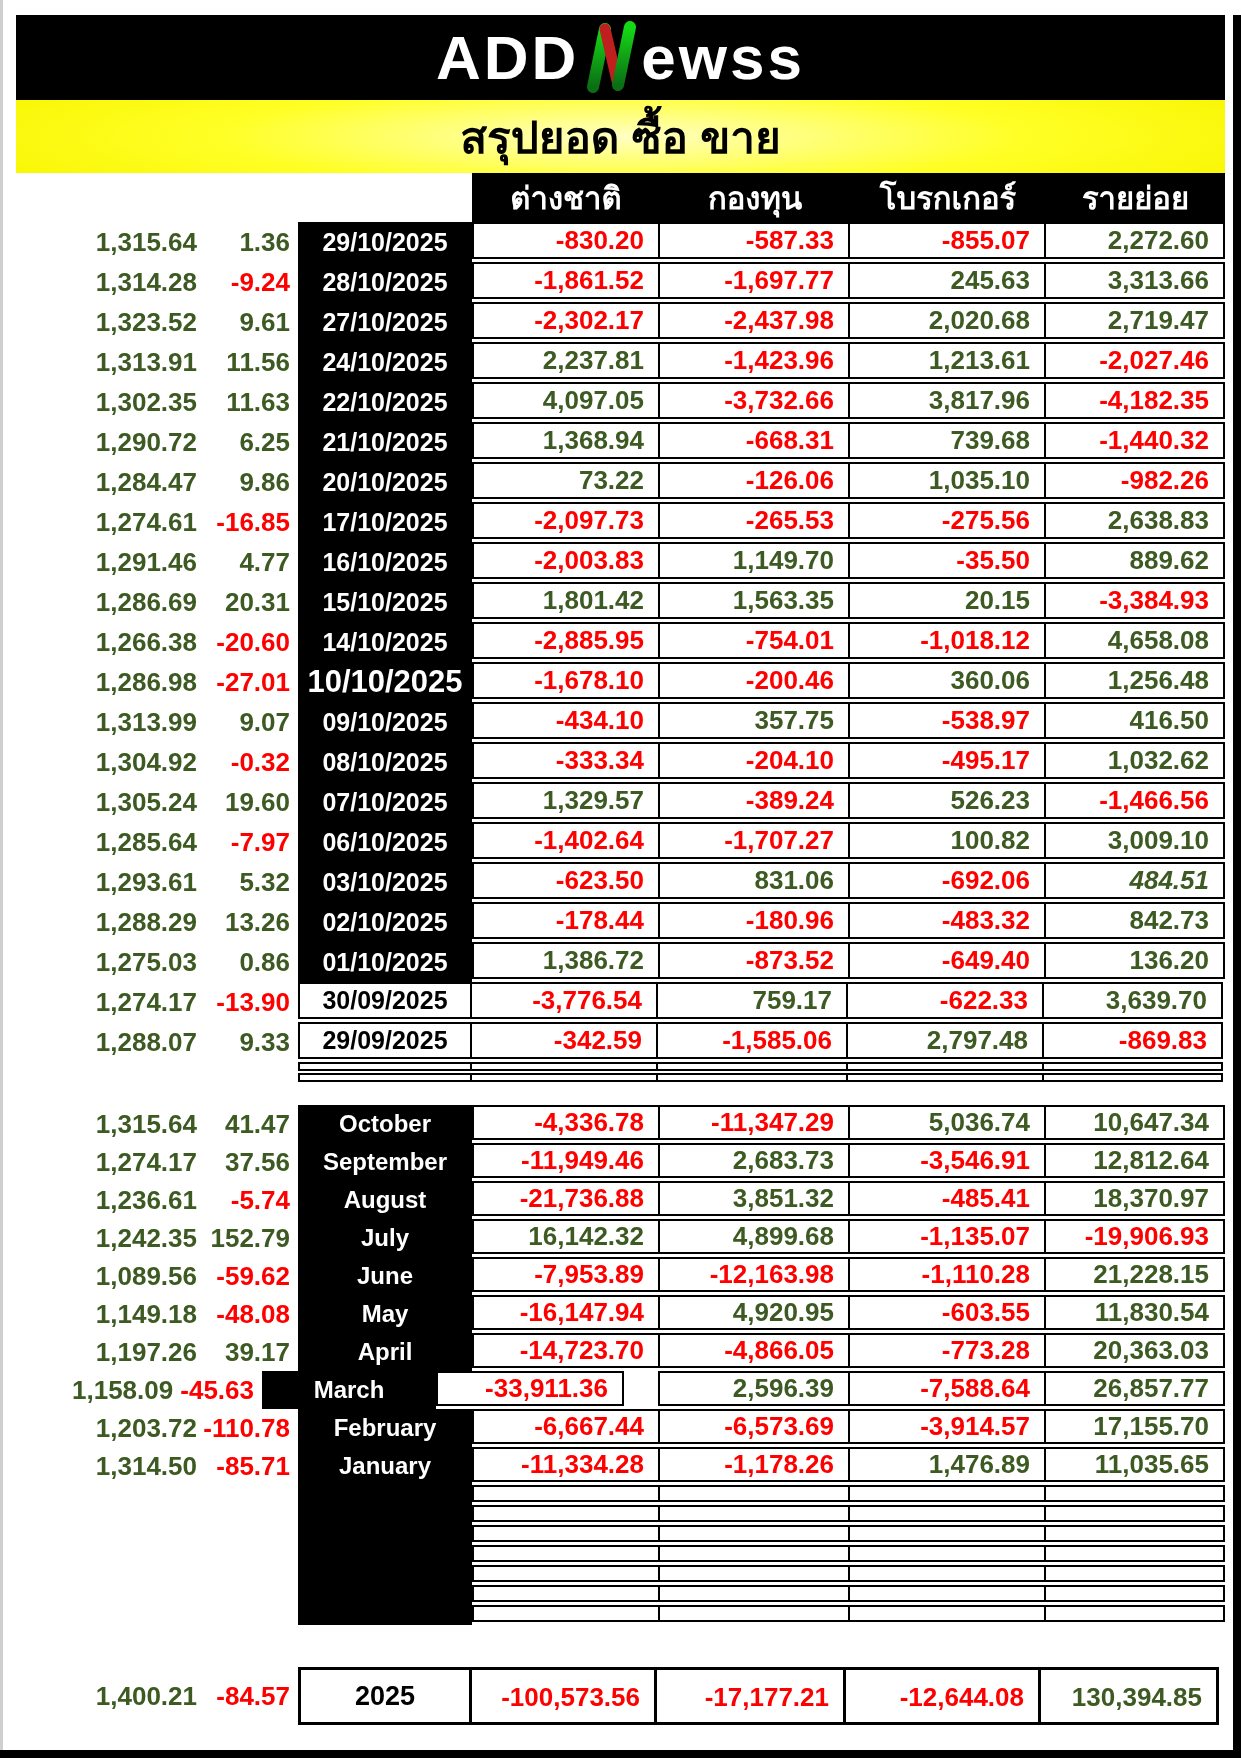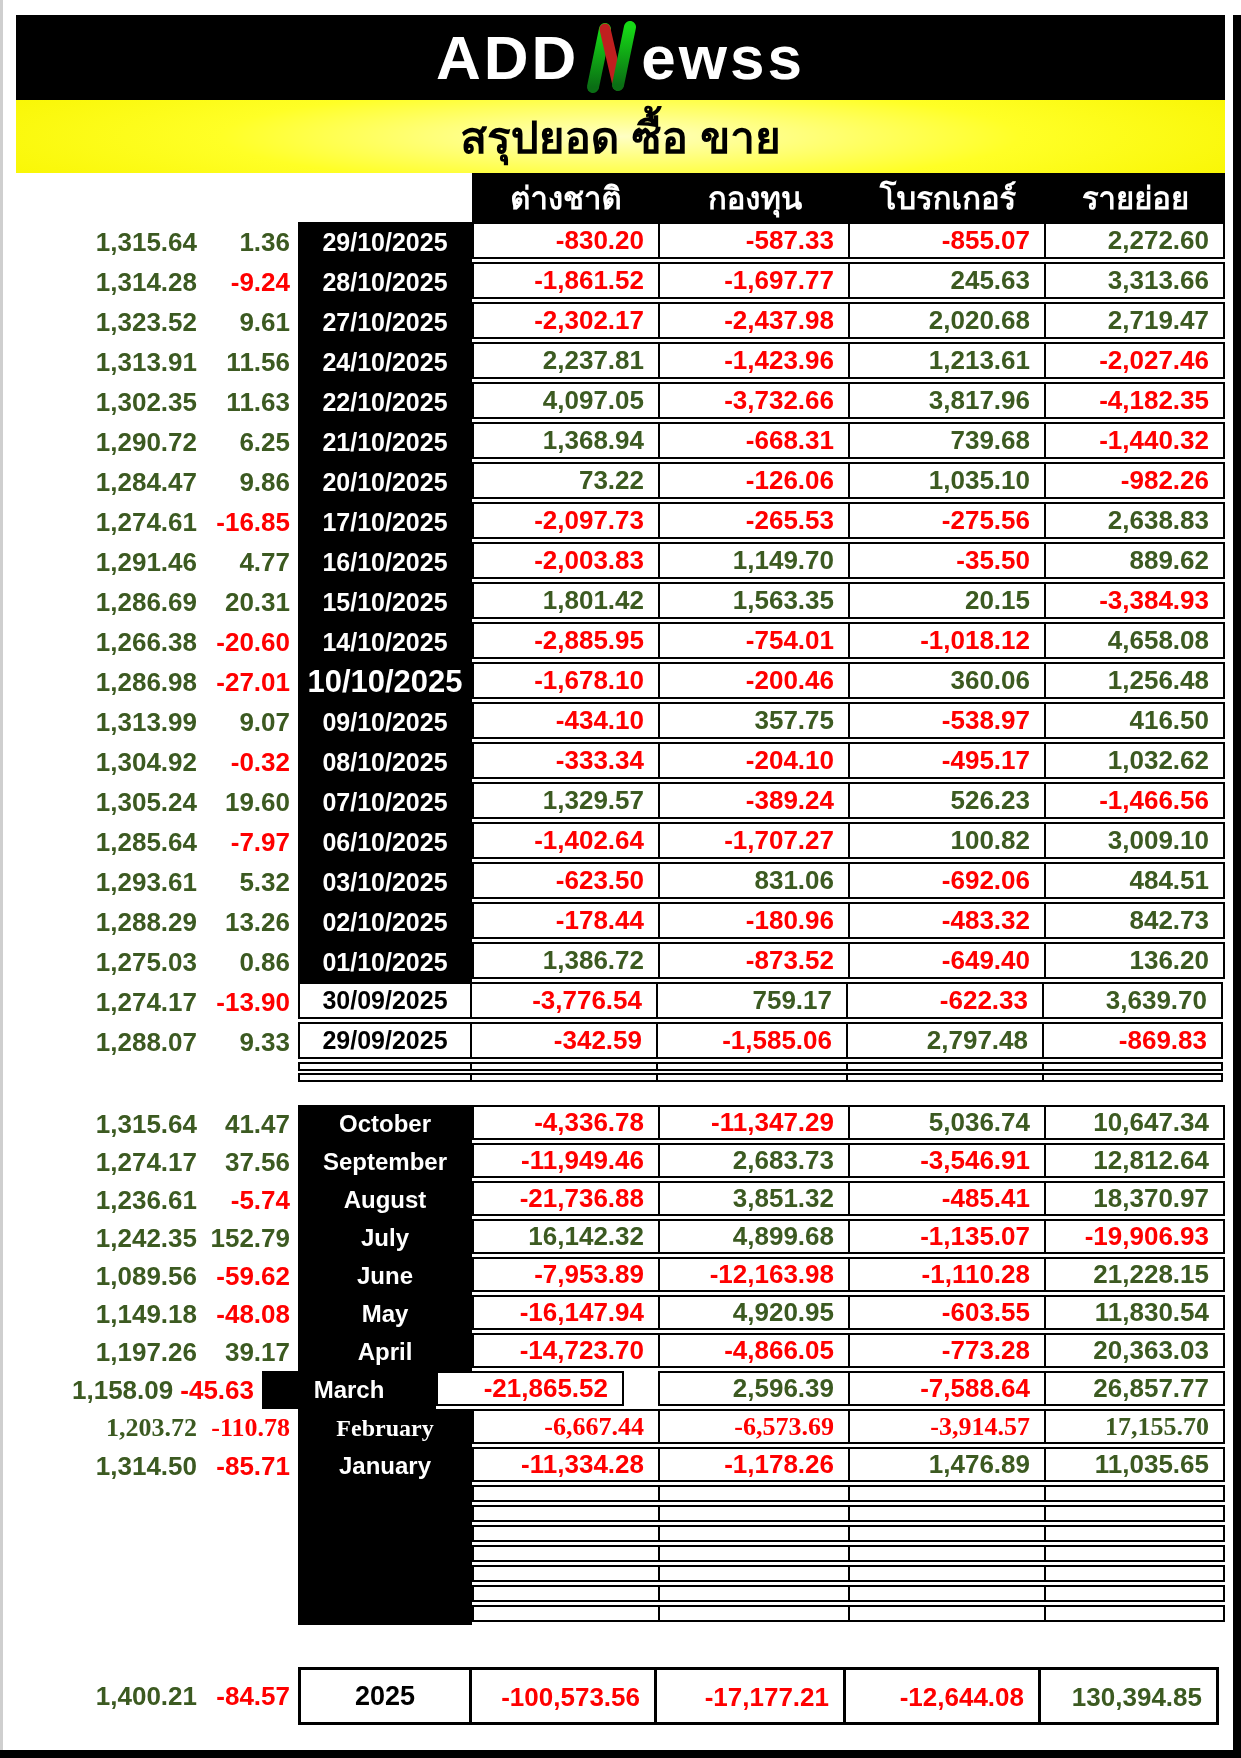--- a/index.html
+++ b/index.html
@@ -252,21 +252,21 @@
         <div class="vcell pos" style="width: 181px; height: 37px; line-height: 33px;">3,009.10</div>
       </div>
       <div class="trow" style="height: 40px;">
         <div class="idx" style="line-height: 40px;">1,293.61</div>
         <div class="chg pos" style="line-height: 40px;">5.32</div>
         <div class="sp"></div>
         <div class="dcell dark" style="height: 40px; line-height: 40px; font-size: 25px;">03/10/2025</div>
         <div class="vcell neg" style="width: 188px; height: 37px; line-height: 33px;">-623.50</div>
         <div class="vcell pos" style="width: 192px; height: 37px; line-height: 33px;">831.06</div>
         <div class="vcell neg" style="width: 198px; height: 37px; line-height: 33px;">-692.06</div>
-        <div class="vcell pos" style="width: 181px; height: 37px; line-height: 33px;">484.51</div>
+        <div class="vcell pos" style="width: 181px; height: 37px; line-height: 33px; font-style: italic;">484.51</div>
       </div>
       <div class="trow" style="height: 40px;">
         <div class="idx" style="line-height: 40px;">1,288.29</div>
         <div class="chg pos" style="line-height: 40px;">13.26</div>
         <div class="sp"></div>
         <div class="dcell dark" style="height: 40px; line-height: 40px; font-size: 25px;">02/10/2025</div>
         <div class="vcell neg" style="width: 188px; height: 37px; line-height: 33px;">-178.44</div>
         <div class="vcell neg" style="width: 192px; height: 37px; line-height: 33px;">-180.96</div>
         <div class="vcell neg" style="width: 198px; height: 37px; line-height: 33px;">-483.32</div>
         <div class="vcell pos" style="width: 181px; height: 37px; line-height: 33px;">842.73</div>
@@ -391,26 +391,26 @@
         <div class="vcell neg" style="width: 188px; height: 35px; line-height: 31px;">-14,723.70</div>
         <div class="vcell neg" style="width: 192px; height: 35px; line-height: 31px;">-4,866.05</div>
         <div class="vcell neg" style="width: 198px; height: 35px; line-height: 31px;">-773.28</div>
         <div class="vcell pos" style="width: 181px; height: 35px; line-height: 31px;">20,363.03</div>
       </div>
       <div class="trow" style="height: 38px;">
         <div class="idx" style="line-height: 38px;">1,158.09</div>
         <div class="chg neg" style="line-height: 38px;">-45.63</div>
         <div class="sp"></div>
         <div class="dcell dark" style="height: 38px; line-height: 38px; font-size: 24px;">March</div>
-        <div class="vcell neg" style="width: 188px; height: 35px; line-height: 31px;">-21,865.52</div>
+        <div class="vcell neg" style="width: 188px; height: 35px; line-height: 31px;">-33,911.36</div>
         <div class="vcell pos" style="width: 192px; height: 35px; line-height: 31px; margin-left: 34px;">2,596.39</div>
         <div class="vcell neg" style="width: 198px; height: 35px; line-height: 31px;">-7,588.64</div>
         <div class="vcell pos" style="width: 181px; height: 35px; line-height: 31px;">26,857.77</div>
       </div>
-      <div class="trow" style="height: 38px; font-family: Liberation Serif, serif;">
+      <div class="trow" style="height: 38px;">
         <div class="idx" style="line-height: 38px;">1,203.72</div>
         <div class="chg neg" style="line-height: 38px;">-110.78</div>
         <div class="sp"></div>
         <div class="dcell dark" style="height: 38px; line-height: 38px; font-size: 24px;">February</div>
         <div class="vcell neg" style="width: 188px; height: 35px; line-height: 31px;">-6,667.44</div>
         <div class="vcell neg" style="width: 192px; height: 35px; line-height: 31px;">-6,573.69</div>
         <div class="vcell neg" style="width: 198px; height: 35px; line-height: 31px;">-3,914.57</div>
         <div class="vcell pos" style="width: 181px; height: 35px; line-height: 31px;">17,155.70</div>
       </div>
       <div class="trow" style="height: 38px;">

